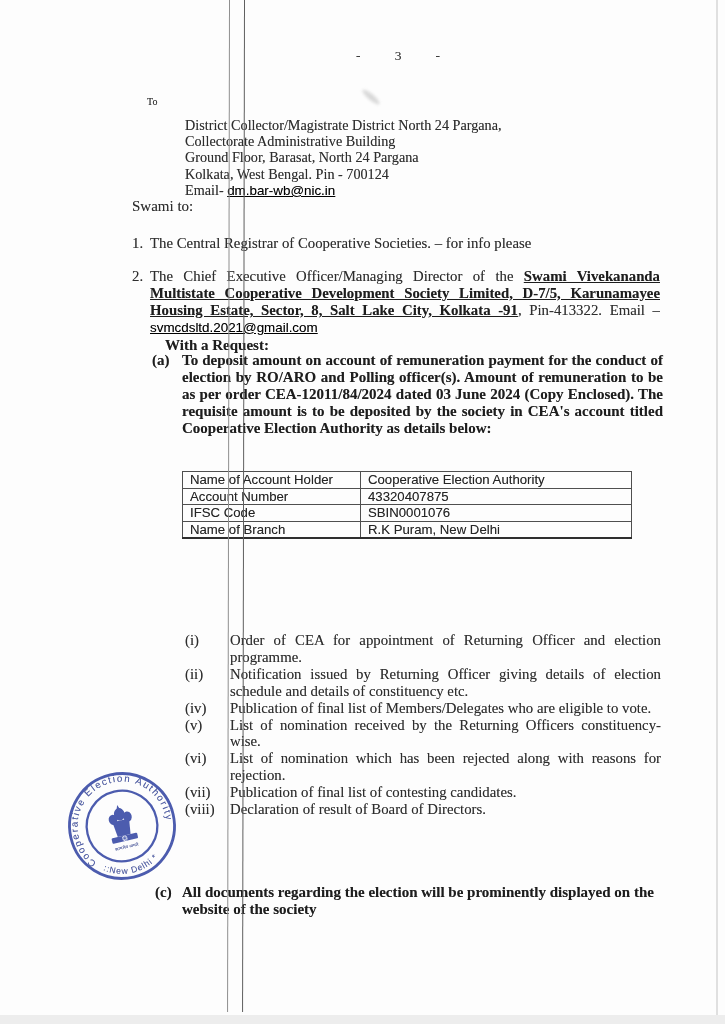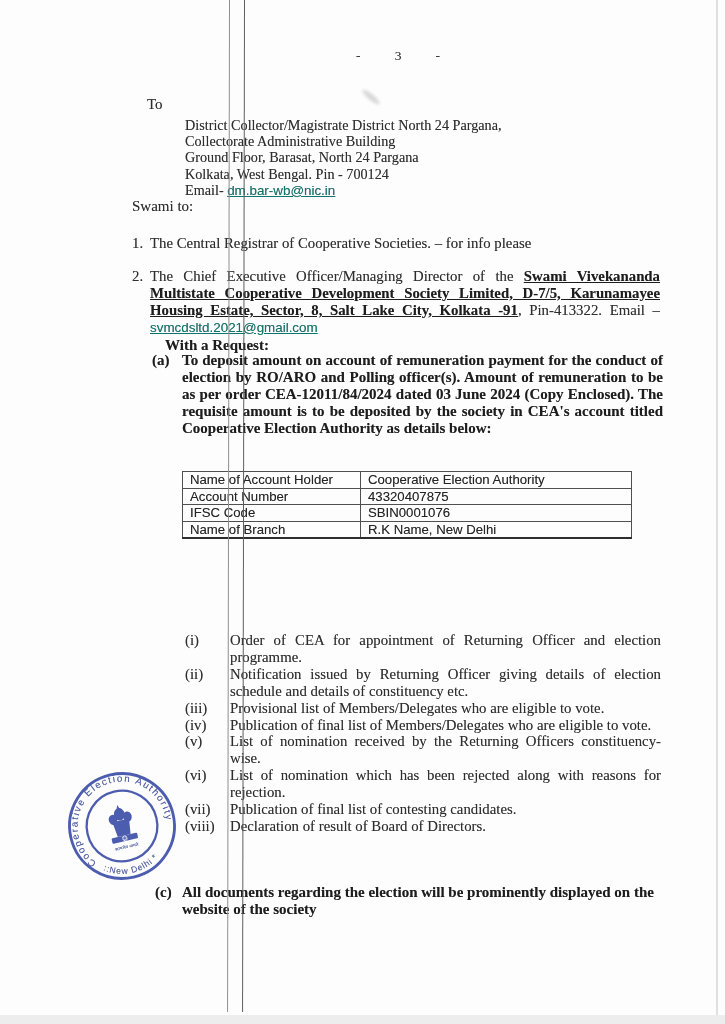--- a/index.html
+++ b/index.html
@@ -18,23 +18,23 @@
   .smudge { position:absolute; left:360px; top:94px; width:22px; height:6px; background:#c0c0c0;
             border-radius:50%; transform:rotate(40deg); filter:blur(1.5px); opacity:0.6; }
   
   .abs { position:absolute; }
   .bold { font-weight:bold; color:#1d1d1d; }
   .just { text-align:justify; }
   .u { text-decoration:underline; }
   .sans { font-family:"Liberation Sans", sans-serif; }
   .page-number { left:356px; top:48px; width:84px; display:flex; justify-content:space-between;
                  font-size:13.5px; color:#383838; }
-  .to-label { left:147px; top:96px; font-size:15px; }
+  .to-label { left:147px; top:96px; font-size:10px; }
   .address { left:185px; top:117px; font-size:14.2px; line-height:16.2px; }
-  .email-txt { font-size:13.4px; color:#0f766e; }
+  .email-txt { font-size:13.4px; color:#000000; }
   .copy-to { left:132px; top:198px; font-size:15px; }
   .copy-item { left:132px; display:flex; font-size:14.8px; line-height:16.9px; }
   .copy-item .num { flex:none; width:18px; }
   .copy-item.one { top:235px; width:528px; }
   .copy-item.two { top:268px; width:528px; }
   .copy-item.two .itxt { width:510px; }
   .with-request { left:165px; top:337px; font-size:15px; }
   .para { display:flex; font-size:15px; line-height:16.9px; }
   .para .plabel { flex:none; }
   .para-a { left:152px; top:352px; }
@@ -116,38 +116,34 @@
       <tr>
         <td class="c1">Account Number</td>
         <td class="c2">43320407875</td>
       </tr>
       <tr>
         <td class="c1">IFSC Code</td>
         <td class="c2">SBIN0001076</td>
       </tr>
       <tr>
         <td class="c1">Name of Branch</td>
-        <td class="c2">R.K Name, New Delhi</td>
+        <td class="c2">R.K Puram, New Delhi</td>
       </tr>
     </tbody>
   </table>
 
 
   <div class="abs doc-list">
     <div class="doc-item">
       <span class="numeral">(i)</span>
       <div class="dtext just">Order of CEA for appointment of Returning Officer and election programme.</div>
     </div>
     <div class="doc-item">
       <span class="numeral">(ii)</span>
       <div class="dtext just">Notification issued by Returning Officer giving details of election schedule and details of constituency etc.</div>
-    </div>
-    <div class="doc-item">
-      <span class="numeral">(iii)</span>
-      <div class="dtext just">Provisional list of Members/Delegates who are eligible to vote.</div>
     </div>
     <div class="doc-item">
       <span class="numeral">(iv)</span>
       <div class="dtext just">Publication of final list of Members/Delegates who are eligible to vote.</div>
     </div>
     <div class="doc-item">
       <span class="numeral">(v)</span>
       <div class="dtext just">List of nomination received by the Returning Officers constituency-wise.</div>
     </div>
     <div class="doc-item">

